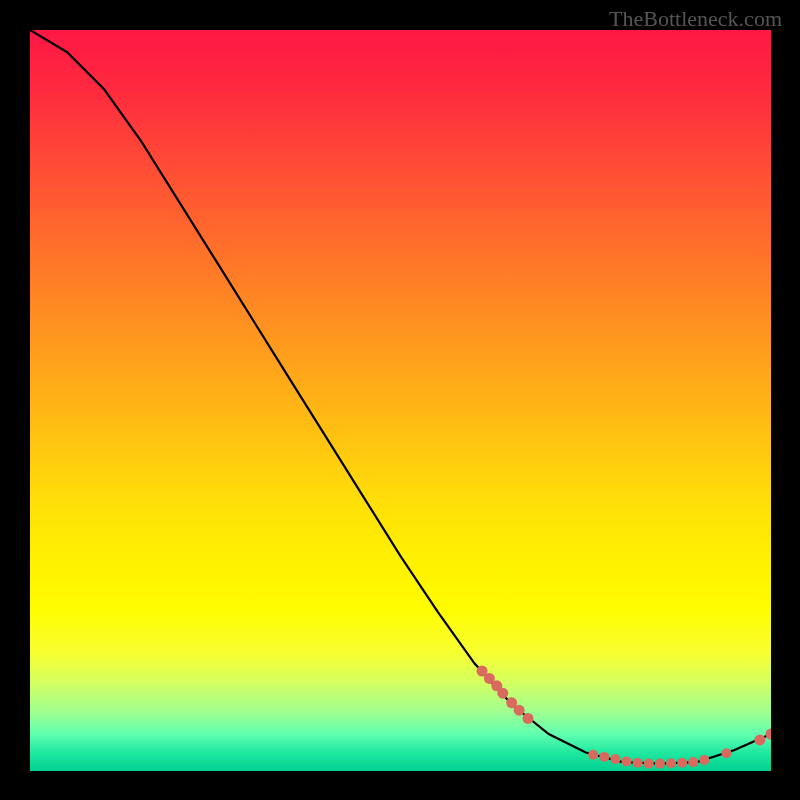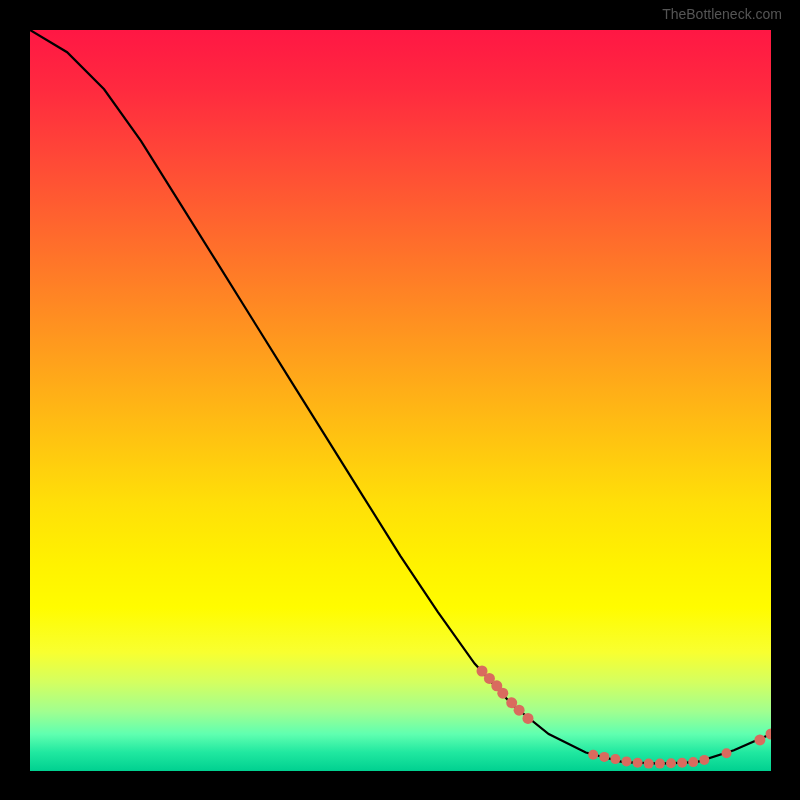--- a/index.html
+++ b/index.html
@@ -8,23 +8,24 @@
     height: 800px;
     background: #000;
     position: relative;
     font-family: Arial, sans-serif;
   }
   .watermark {
     position: absolute;
     top: 6px;
     right: 18px;
     color: #555;
-    font-size: 14px;
+    font-size: 22px;
     font-weight: normal;
     z-index: 10;
+    font-family: Liberation Serif, serif;
   }
   .plot-area {
     position: absolute;
     left: 30px;
     top: 30px;
     width: 741px;
     height: 741px;
     overflow: hidden;
   }
   .gradient-bg {

